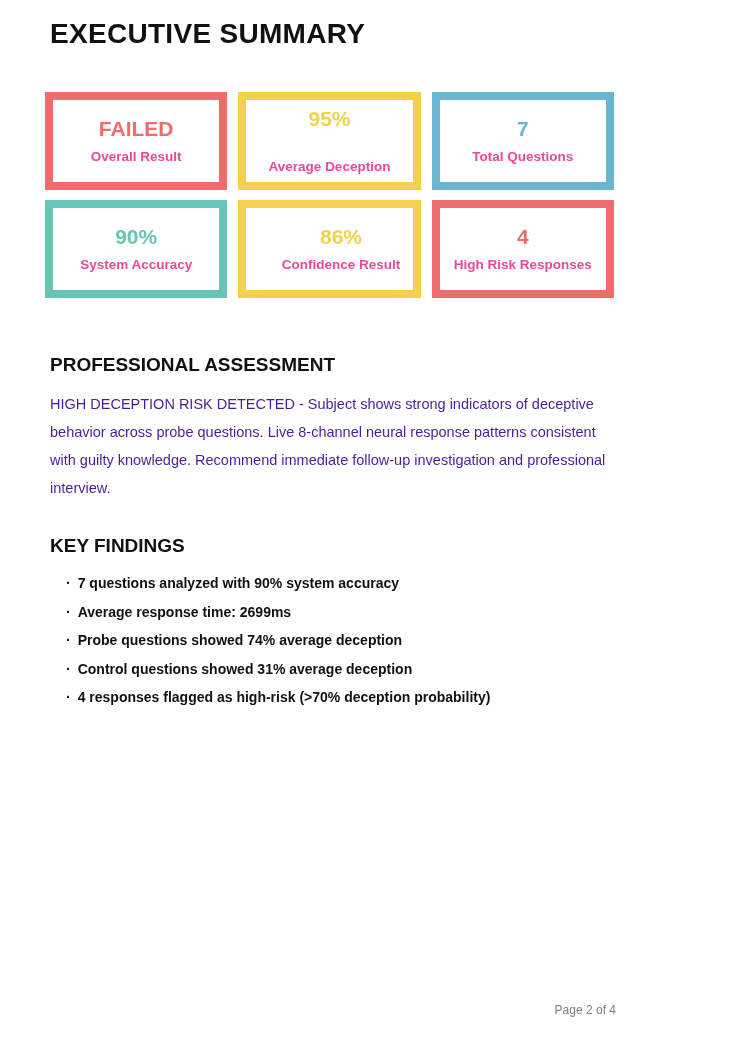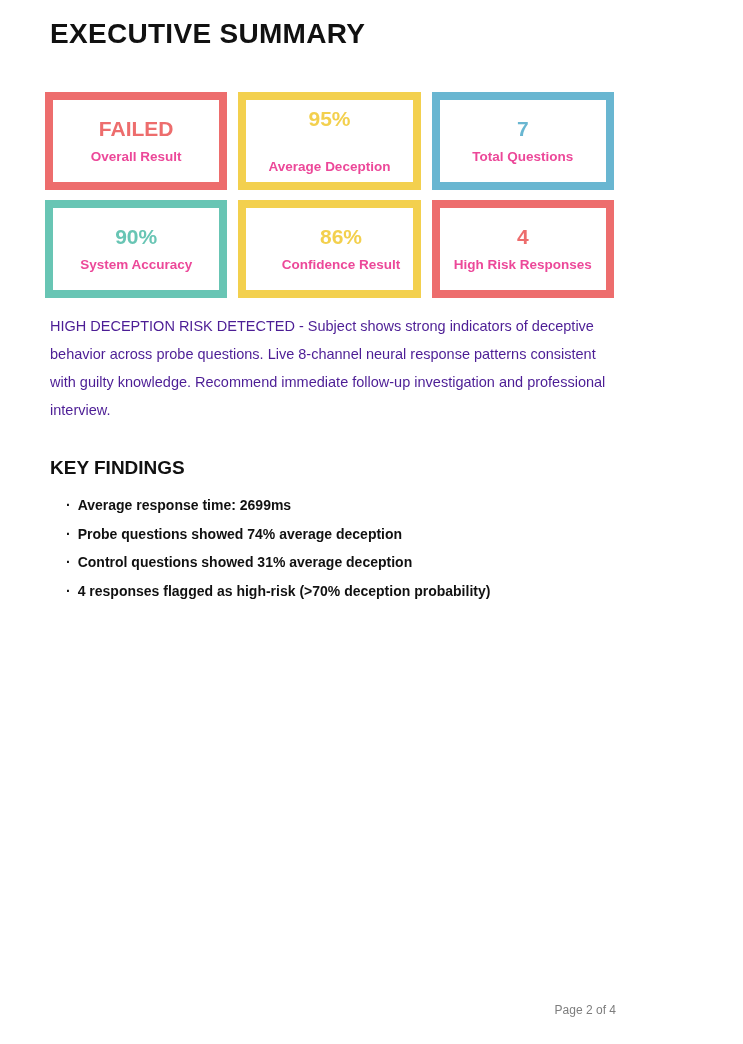--- a/index.html
+++ b/index.html
@@ -117,24 +117,26 @@
     <div class="stat-card" style="border-color: rgb(243, 208, 78); padding-left: 23px;">
       <div class="card-value" style="color: rgb(243, 208, 78);">86%</div>
       <div class="card-label">Confidence Result</div>
     </div>
     <div class="stat-card" style="border-color: rgb(237, 109, 109);">
       <div class="card-value" style="color: rgb(237, 109, 109);">4</div>
       <div class="card-label">High Risk Responses</div>
     </div>
   </div>
 
+  <h2 class="section-heading heading-assessment">PROFESSIONAL ASSESSMENT</h2>
   <p class="assessment-body">HIGH DECEPTION RISK DETECTED - Subject shows strong indicators of deceptive behavior across probe questions. Live 8-channel neural response patterns consistent with guilty knowledge. Recommend immediate follow-up investigation and professional interview.</p>
 
   <h2 class="section-heading heading-findings">KEY FINDINGS</h2>
   <ul class="findings-list">
+    <li class="finding-item"><span class="bullet-dot">·</span><span>7 questions analyzed with 90% system accuracy</span></li>
     <li class="finding-item"><span class="bullet-dot">·</span><span>Average response time: 2699ms</span></li>
     <li class="finding-item"><span class="bullet-dot">·</span><span>Probe questions showed 74% average deception</span></li>
     <li class="finding-item"><span class="bullet-dot">·</span><span>Control questions showed 31% average deception</span></li>
     <li class="finding-item"><span class="bullet-dot">·</span><span>4 responses flagged as high-risk (&gt;70% deception probability)</span></li>
   </ul>
 
   <div class="page-footer">Page 2 of 4</div>
 
 </div>
 

